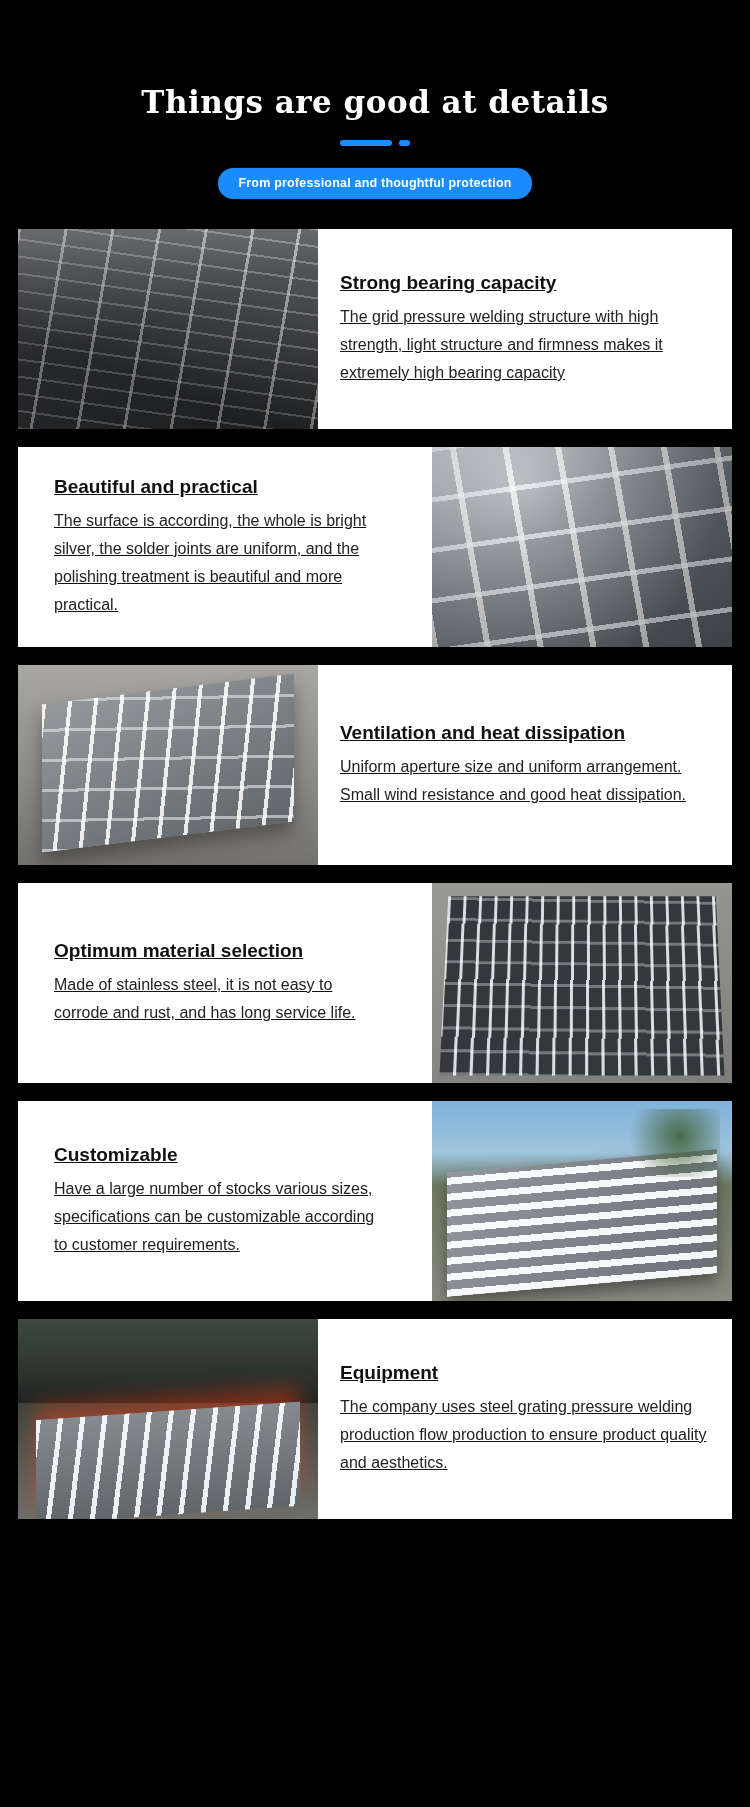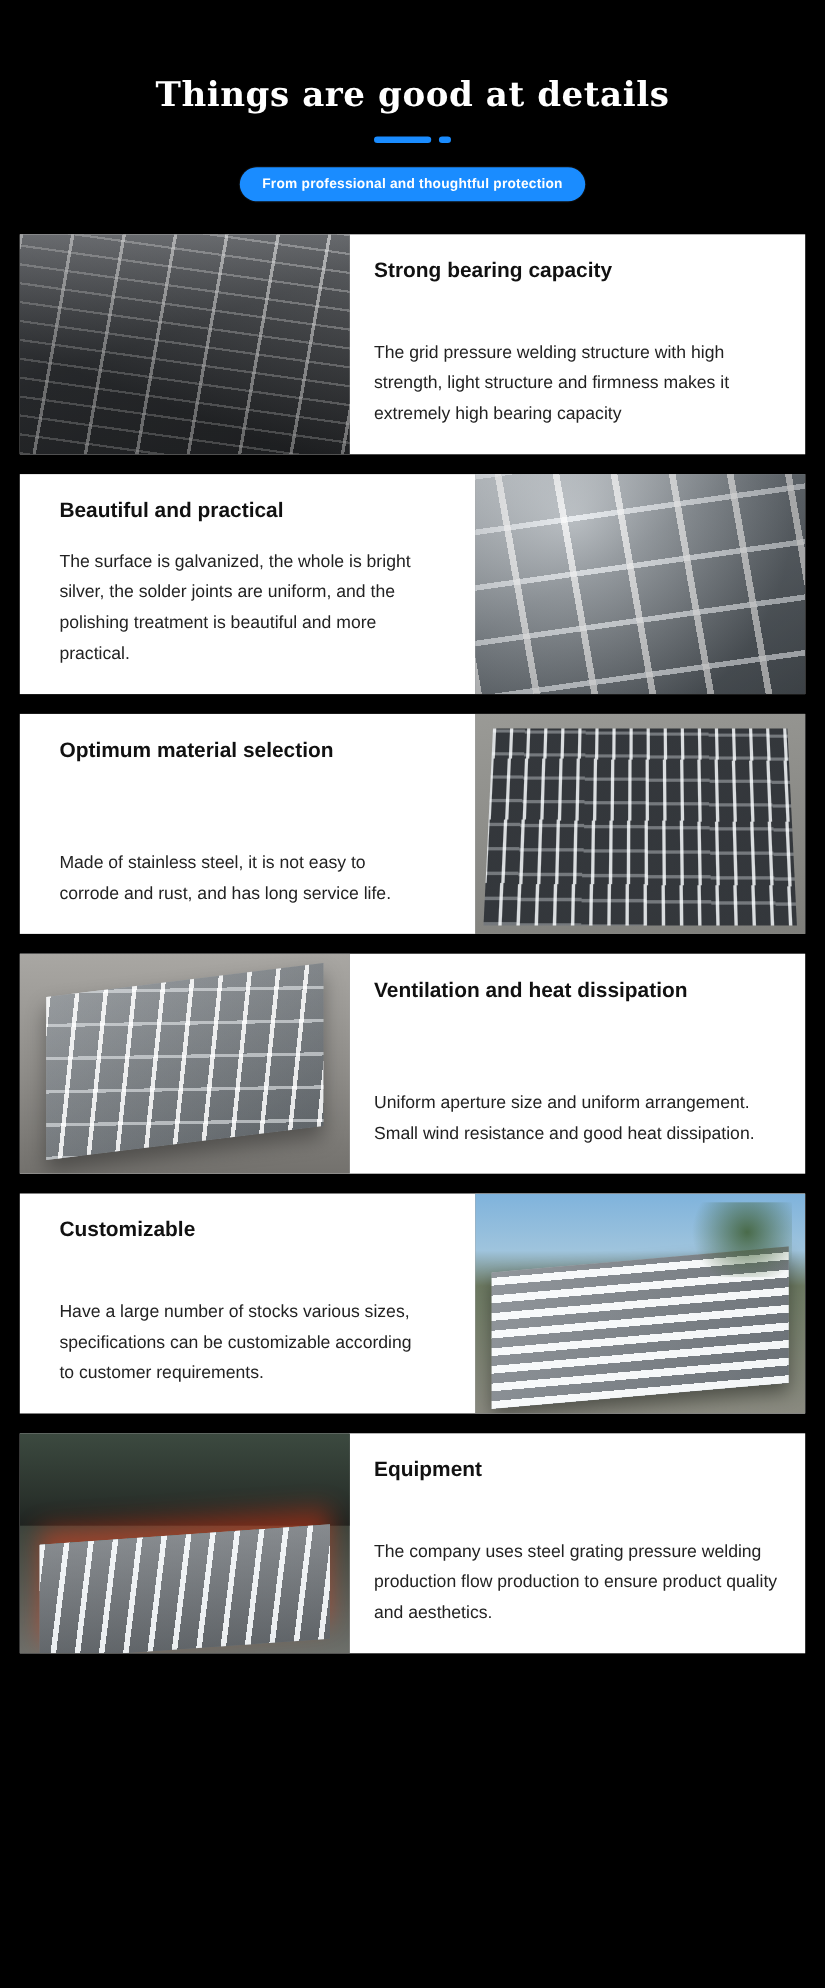--- a/index.html
+++ b/index.html
@@ -17,22 +17,23 @@
   }
   .page {
     width: 750px;
     position: relative;
     background: #000000;
     padding-bottom: 30px;
   }
 
   
   .header {
-    padding-top: 68px;
+    padding-top: 48px;
     text-align: center;
+    margin-top: 36px;
   }
   .header-title {
     font-family: "DejaVu Serif", serif;
     font-weight: bold;
     font-size: 31px;
     letter-spacing: 0.5px;
     color: #ffffff;
     margin: 0;
   }
   .divider {
@@ -91,21 +92,22 @@
     flex: 0 0 300px;
     position: relative;
     overflow: hidden;
     background: #8e8e8e;
   }
   .feature-text {
     flex: 1 1 auto;
     padding: 22px 24px 22px 36px;
     display: flex;
     flex-direction: column;
-    justify-content: space-between;
+    justify-content: center;
+    text-decoration: underline;
   }
   .feature.img-left .feature-text { padding-left: 22px; }
   .feature-heading {
     font-size: 19px;
     font-weight: bold;
     color: #111111;
     margin: 0 0 8px 0;
     line-height: 1.25;
   }
   .feature-body {
@@ -245,47 +247,47 @@
         <p class="feature-body">The grid pressure welding structure with high strength, light structure and firmness makes it extremely high bearing capacity</p>
       </div>
     </div>
 
     <div class="feature img-right">
       <div class="feature-img">
         <div class="photo photo-grate-bright"></div>
       </div>
       <div class="feature-text">
         <h2 class="feature-heading">Beautiful and practical</h2>
-        <p class="feature-body">The surface is galvanized, the whole is bright silver, the solder joints are uniform, and the polishing treatment is beautiful and more practical.</p>
-      </div>
-    </div>
-
-    <div class="feature img-right">
-      <div class="feature-img">
-        <div class="photo photo-mesh-flat"></div>
-      </div>
-      <div class="feature-text">
-        <h2 class="feature-heading">Optimum material selection</h2>
-        <p class="feature-body">Made of stainless steel, it is not easy to corrode and rust, and has long service life.</p>
+        <p class="feature-body">The surface is according, the whole is bright silver, the solder joints are uniform, and the polishing treatment is beautiful and more practical.</p>
       </div>
     </div>
 
     <div class="feature img-left">
       <div class="feature-img">
         <div class="photo photo-panel-floor"></div>
       </div>
       <div class="feature-text">
         <h2 class="feature-heading">Ventilation and heat dissipation</h2>
         <p class="feature-body">Uniform aperture size and uniform arrangement.
 Small wind resistance and good heat dissipation.</p>
       </div>
     </div>
 
     <div class="feature img-right">
       <div class="feature-img">
+        <div class="photo photo-mesh-flat"></div>
+      </div>
+      <div class="feature-text">
+        <h2 class="feature-heading">Optimum material selection</h2>
+        <p class="feature-body">Made of stainless steel, it is not easy to corrode and rust, and has long service life.</p>
+      </div>
+    </div>
+
+    <div class="feature img-right">
+      <div class="feature-img">
         <div class="photo photo-stack-outdoor"></div>
       </div>
       <div class="feature-text">
         <h2 class="feature-heading">Customizable</h2>
         <p class="feature-body">Have a large number of stocks various sizes, specifications can be customizable according to customer requirements.</p>
       </div>
     </div>
 
     <div class="feature img-left">
       <div class="feature-img">

